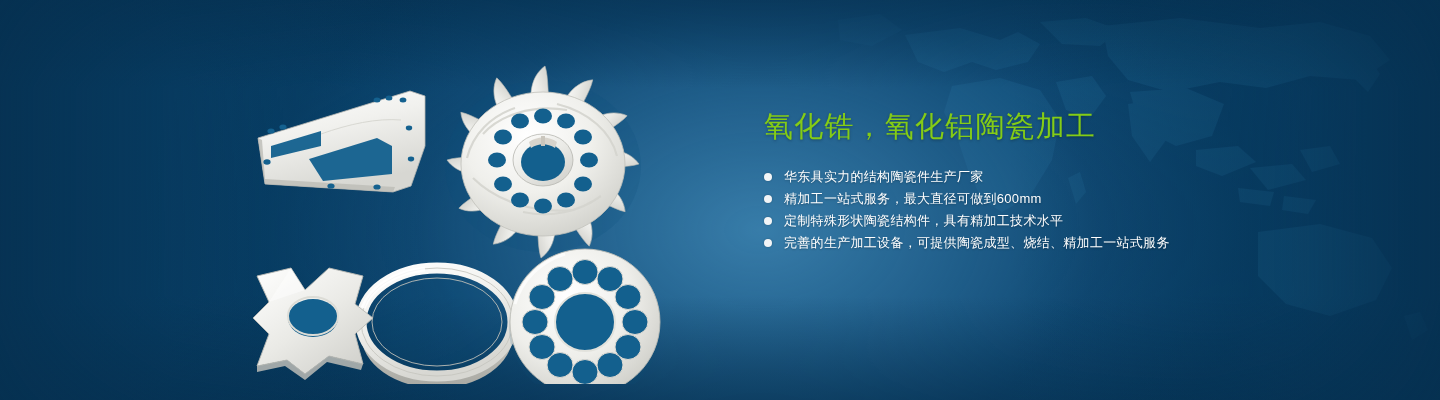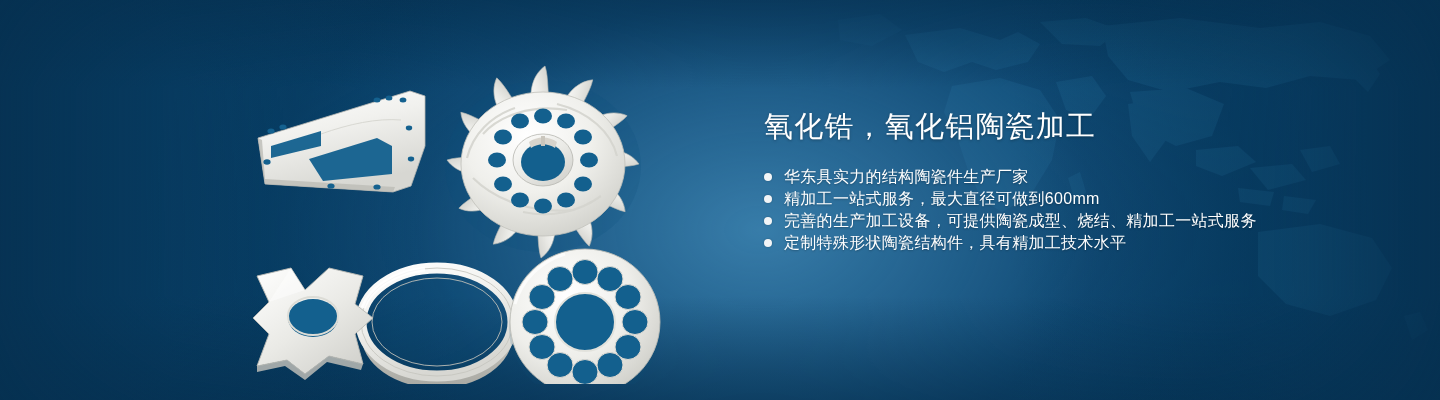--- a/index.html
+++ b/index.html
@@ -73,21 +73,21 @@
   .products svg { display: block; width: 100%; height: 100%; }
 
   
   .copy {
     position: absolute;
     left: 764px;
     top: 108px;
     width: 620px;
   }
   .headline {
-    color: #ffffff;
+    color: #84cc16;
     font-size: 29px;
     line-height: 1.25;
     letter-spacing: 1.2px;
     font-weight: normal;
     margin: 0 0 22px 0;
     text-shadow: 0 1px 3px rgba(0,0,0,0.30);
     white-space: nowrap;
   }
   .bullets {
     list-style: none;
@@ -104,21 +104,21 @@
     width: 8px;
     height: 8px;
     border-radius: 50%;
     background: #f2f5f7;
     flex: 0 0 auto;
     margin-right: 12px;
     box-shadow: 0 0 2px rgba(0,0,0,0.25);
   }
   .bullet-text {
     color: #ffffff;
-    font-size: 16px;
+    font-size: 13px;
     line-height: 22px;
     letter-spacing: 0.3px;
     white-space: nowrap;
     text-shadow: 0 1px 2px rgba(0,0,0,0.28);
   }
 </style>
 </head>
 <body>
 
 <div class="banner">
@@ -336,22 +336,22 @@
       <li class="bullet">
         <span class="bullet-dot"></span>
         <span class="bullet-text">华东具实力的结构陶瓷件生产厂家</span>
       </li>
       <li class="bullet">
         <span class="bullet-dot"></span>
         <span class="bullet-text">精加工一站式服务，最大直径可做到600mm</span>
       </li>
       <li class="bullet">
         <span class="bullet-dot"></span>
-        <span class="bullet-text">完善的生产加工设备，可提供陶瓷成型、烧结、精加工一站式服务</span>
+        <span class="bullet-text">定制特殊形状陶瓷结构件，具有精加工技术水平</span>
       </li>
       <li class="bullet">
         <span class="bullet-dot"></span>
-        <span class="bullet-text">定制特殊形状陶瓷结构件，具有精加工技术水平</span>
+        <span class="bullet-text">完善的生产加工设备，可提供陶瓷成型、烧结、精加工一站式服务</span>
       </li>
     </ul>
   </div>
 
 </div>
 
 </body></html>

